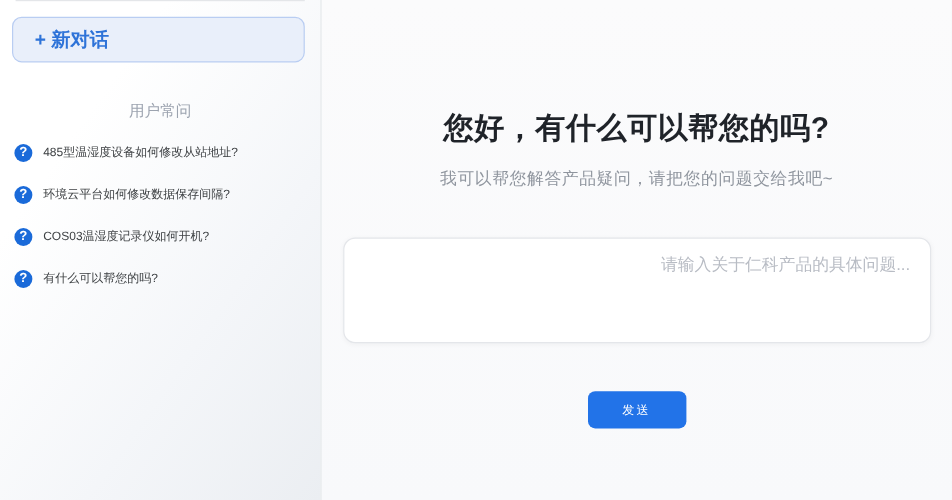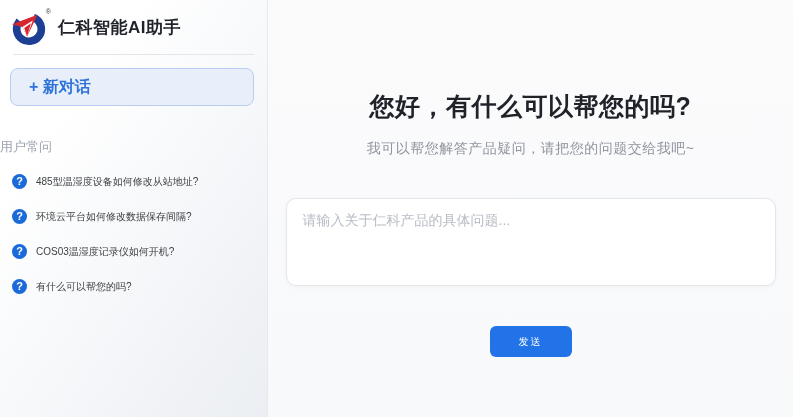--- a/index.html
+++ b/index.html
@@ -34,22 +34,22 @@
 
   .new-chat {
     display:block; width:244px; margin:13px 12px 0 10px;
     height:38px; text-align:left; padding:0 0 0 18px;
     background:#e9effa; border:1px solid #b9cdf2; border-radius:8px;
     font-size:16px; color:#2e73d8; cursor:pointer;
     font-family:Liberation Sans, sans-serif; font-weight:bold;
   }
 
   .section-label {
-    margin:32px 14px 8px 0;
-    font-size:13px; color:#9ca3af;
+    margin:32px 14px 8px 14px;
+    font-size:13px; color:#9ca3af;text-align:center;
   }
 
   .faq-list { list-style:none; }
   .faq-item {
     display:flex; align-items:flex-start; gap:9px;
     padding:8px 12px 8px 12px; cursor:pointer;
   }
   .q-icon {
     width:15px; height:15px; border-radius:50%;
     background:#1a6ad9; color:#ffffff;
@@ -76,50 +76,38 @@
     margin-top:40px;
     width:490px; height:88px;
     background:#ffffff;
     border:1px solid #e4e6ea; border-radius:10px;
     box-shadow:0 1px 4px rgba(0,0,0,0.04);
     overflow:hidden;
   }
   .input-card textarea {
     width:100%; height:100%; border:none; outline:none; resize:none;
     padding:13px 16px; font-size:14px; color:#333;
-    font-family:inherit; background:transparent;
+    font-family:inherit; background:transparent;text-align:right;
   }
   .input-card textarea::placeholder { color:#b8bcc4; }
   .send-button {
     margin-top:40px;
     width:82px; height:31px;
     background:#2273e8; color:#ffffff;
     border:none; border-radius:6px;
     font-size:10px; font-family:inherit; letter-spacing:2px;
     cursor:pointer;
   }
 </style>
 </head>
 <body>
 
 <div class="app">
 
   <aside class="sidebar">
-    <div class="sidebar-header">
-      <span class="logo">
-        <svg viewBox="0 0 40 40" aria-hidden="true">
-          <circle cx="20" cy="21" r="13" fill="none" stroke="#1c3f94" stroke-width="8" stroke-dasharray="66 16" stroke-dashoffset="4" transform="rotate(-55 20 21)"></circle>
-          <path d="M2 16 L29 6 L18 29 L13 19 Z" fill="#d7262c"></path>
-          <path d="M18 29 L24 12 L13 19 Z" fill="#ffffff"></path>
-          <path d="M18 29 L22 15 L15 20 Z" fill="#d7262c"></path>
-        </svg>
-        <span class="reg-mark">®</span>
-      </span>
-      <span class="app-title">仁科智能AI助手</span>
-    </div>
 
     <div class="sidebar-divider"></div>
 
     <button class="new-chat">+ 新对话</button>
 
     <div class="section-label">用户常问</div>
 
     <ul class="faq-list">
       <li class="faq-item">
         <span class="q-icon">?</span>

